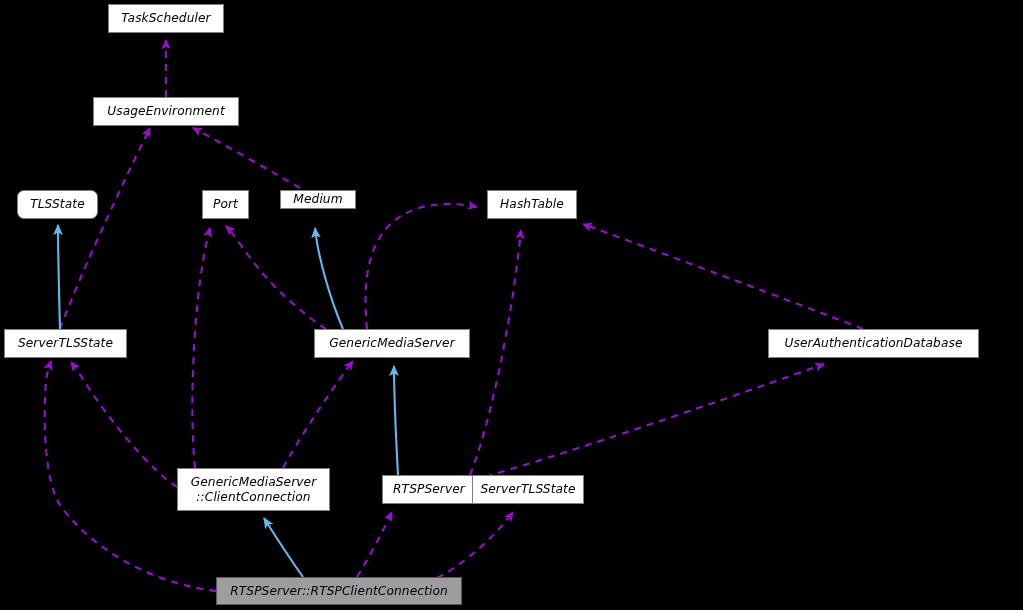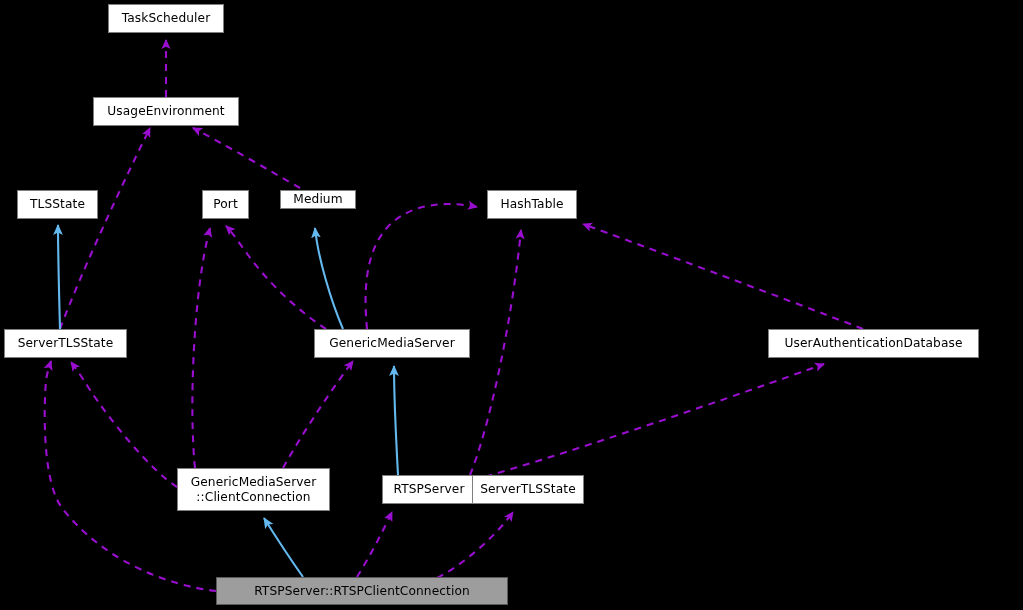--- a/index.html
+++ b/index.html
@@ -1,18 +1,18 @@
 <!DOCTYPE html>
 <html><head>
 <meta charset="utf-8">
 <style>
   html,body{margin:0;padding:0;background:#000;}
   body{width:1023px;height:610px;overflow:hidden;
        font-family:"DejaVu Sans","Liberation Sans",sans-serif;}
-  #diagram{position:relative;width:1023px;height:610px;background:#000;}
+  #diagram{position:relative;width:1023px;height:610px;background:#000;font-style:italic;}
   svg{position:absolute;left:0;top:0;width:1023px;height:610px;}
   .node-box{position:absolute;box-sizing:border-box;
             border:1px solid #7f7f7f;background:#ffffff;
             display:flex;align-items:center;justify-content:center;
             text-align:center;color:#000000;line-height:1.18;
             font-size:12.2px;letter-spacing:.1px;}
   .node-box.highlight{background:#9d9d9d;border-color:#5a5a5a;}
   .node-label{display:block;white-space:pre-line;padding:0 4px;}
 </style>
 </head>
@@ -51,21 +51,21 @@
       </g>
   </svg>
 
   <div id="nodes-layer">
       <div class="node-box" style="left: 108px; top: 4px; width: 116px; height: 29px;">
         <span class="node-label">TaskScheduler</span>
       </div>
       <div class="node-box" style="left: 93px; top: 97px; width: 146px; height: 29px;">
         <span class="node-label">UsageEnvironment</span>
       </div>
-      <div class="node-box" style="left: 17px; top: 190px; width: 81px; height: 29px;">
+      <div class="node-box" style="left: 17px; top: 190px; width: 81px; height: 29px; border-radius: 7px;">
         <span class="node-label">TLSState</span>
       </div>
       <div class="node-box" style="left: 202px; top: 190px; width: 47px; height: 29px; justify-content: center;">
         <span class="node-label">Port</span>
       </div>
       <div class="node-box" style="left: 280px; top: 190px; width: 76px; height: 19px;">
         <span class="node-label">Medium</span>
       </div>
       <div class="node-box" style="left: 487px; top: 190px; width: 90px; height: 29px;">
         <span class="node-label">HashTable</span>
@@ -82,18 +82,18 @@
       <div class="node-box" style="left: 177px; top: 468px; width: 153px; height: 43px;">
         <span class="node-label">GenericMediaServer
 ::ClientConnection</span>
       </div>
       <div class="node-box" style="left: 354px; top: 475px; width: 94px; height: 29px; margin-left: 28px;">
         <span class="node-label">RTSPServer</span>
       </div>
       <div class="node-box" style="left: 472px; top: 475px; width: 112px; height: 29px;">
         <span class="node-label">ServerTLSState</span>
       </div>
-      <div class="node-box highlight" style="left: 216px; top: 577px; width: 292px; height: 28px;">
+      <div class="node-box highlight" style="left: 216px; top: 577px; width: 246px; height: 28px;">
         <span class="node-label">RTSPServer::RTSPClientConnection</span>
       </div>
     </div>
 
 </div>
 
 </body></html>

